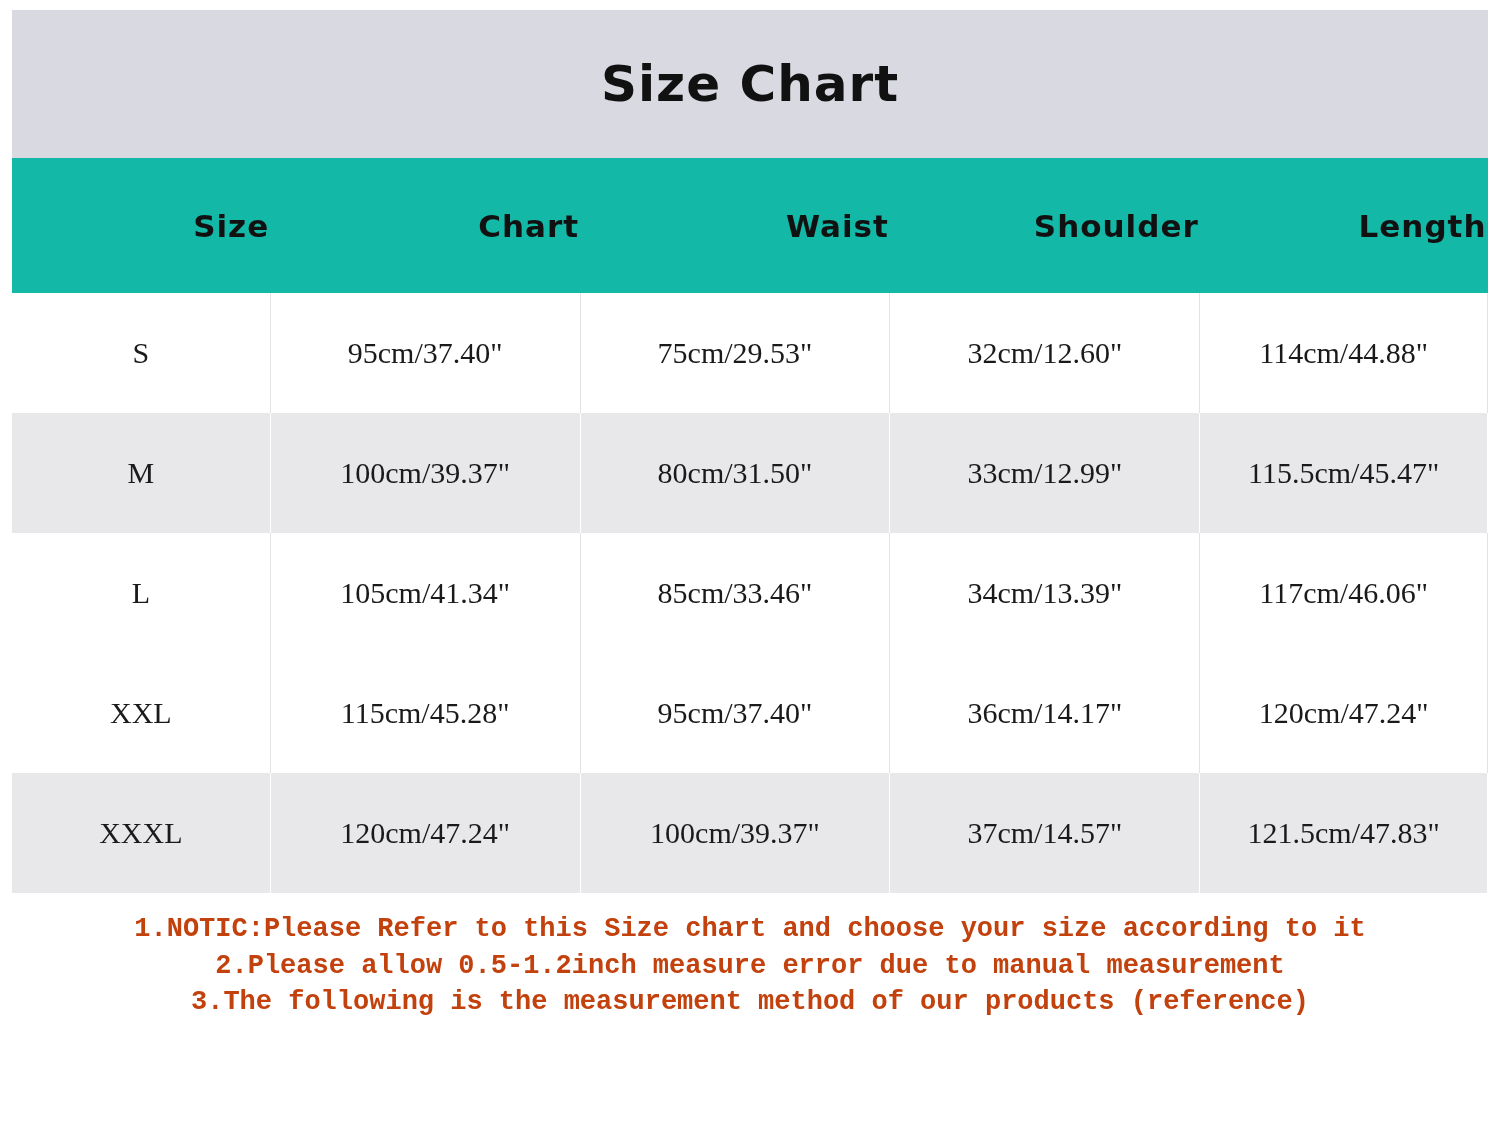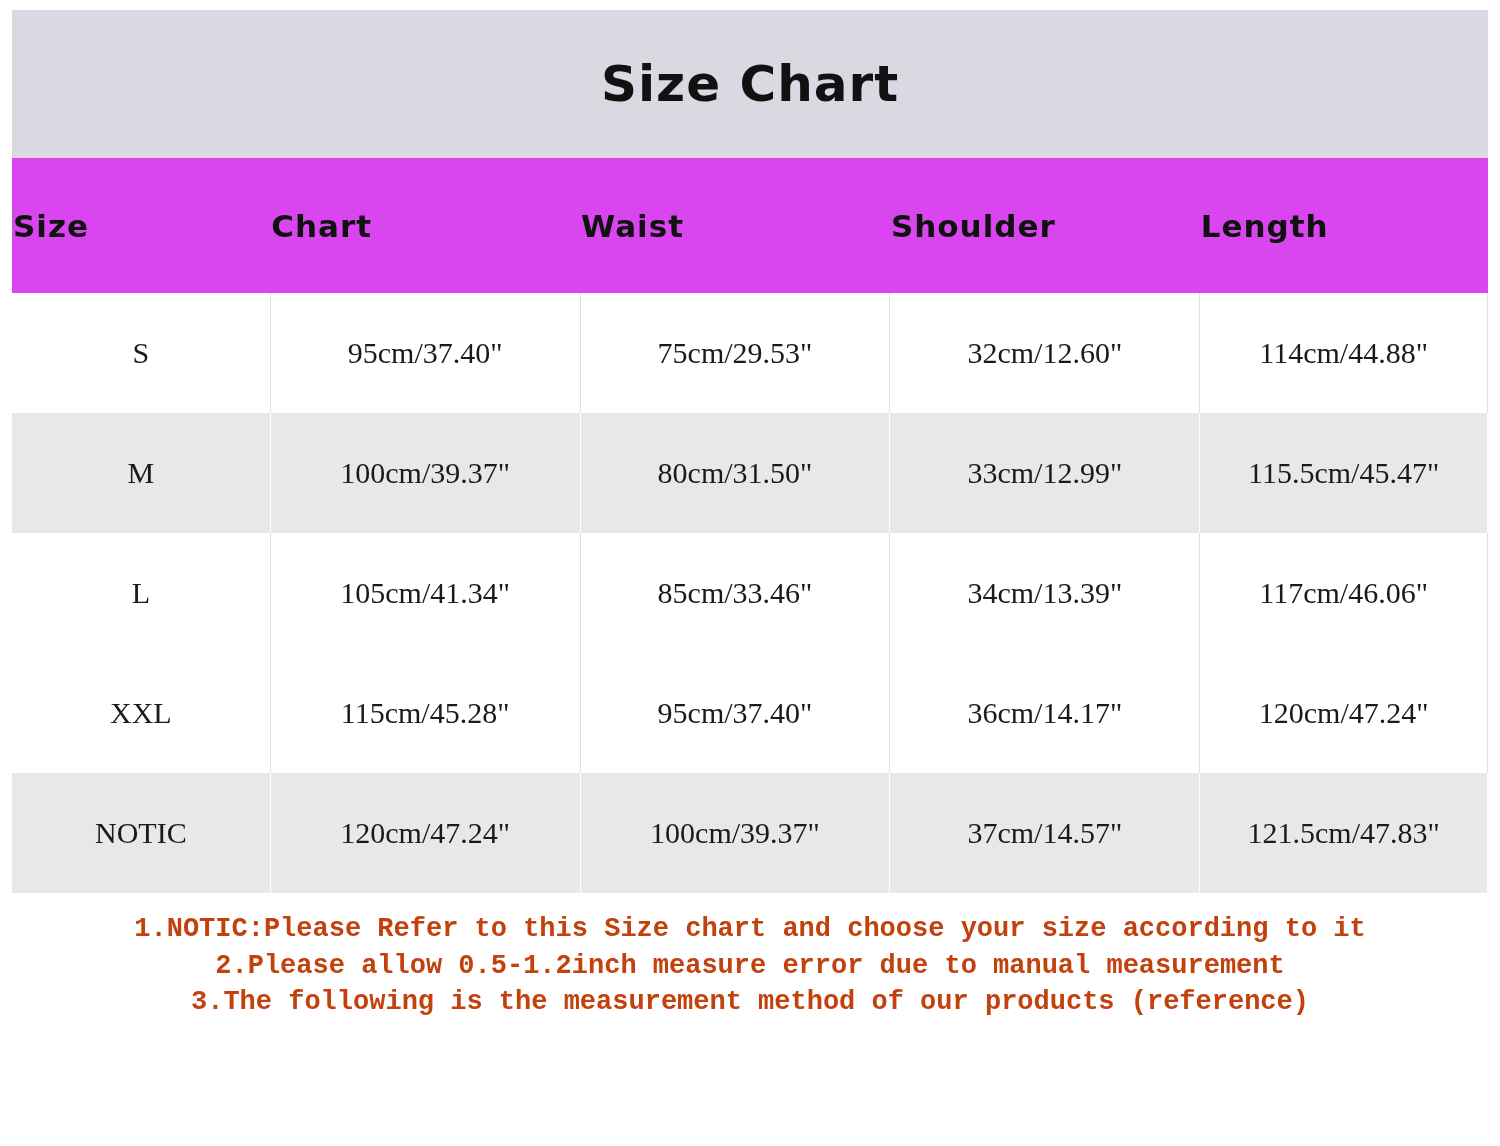--- a/index.html
+++ b/index.html
@@ -41,27 +41,27 @@
     font-size: 50px;
     color: #111111;
     letter-spacing: 1px;
   }
   table.size-table {
     border-collapse: collapse;
     width: 100%;
     table-layout: fixed;
   }
   table.size-table th {
-    background: #d946ef;
+    background: #14b8a6;
     height: 133px;
     font-family: "DejaVu Sans", sans-serif;
     font-weight: bold;
     font-size: 31px;
     color: #111111;
-    text-align: left;
+    text-align: right;
     vertical-align: middle;
     border: none;
     letter-spacing: 1px;
   }
   table.size-table td {
     height: 118px;
     text-align: center;
     vertical-align: middle;
     font-family: "Liberation Serif", serif;
     font-size: 30px;
@@ -153,21 +153,21 @@
           <td>117cm/46.06"</td>
         </tr>
         <tr class="row-odd">
           <td>XXL</td>
           <td>115cm/45.28"</td>
           <td>95cm/37.40"</td>
           <td>36cm/14.17"</td>
           <td>120cm/47.24"</td>
         </tr>
         <tr class="row-even">
-          <td>NOTIC</td>
+          <td>XXXL</td>
           <td>120cm/47.24"</td>
           <td>100cm/39.37"</td>
           <td>37cm/14.57"</td>
           <td>121.5cm/47.83"</td>
         </tr>
       </tbody>
     </table>
 
     <div class="notes">
       <div class="note">1.NOTIC:Please Refer to this Size chart and choose your size according to it</div>

